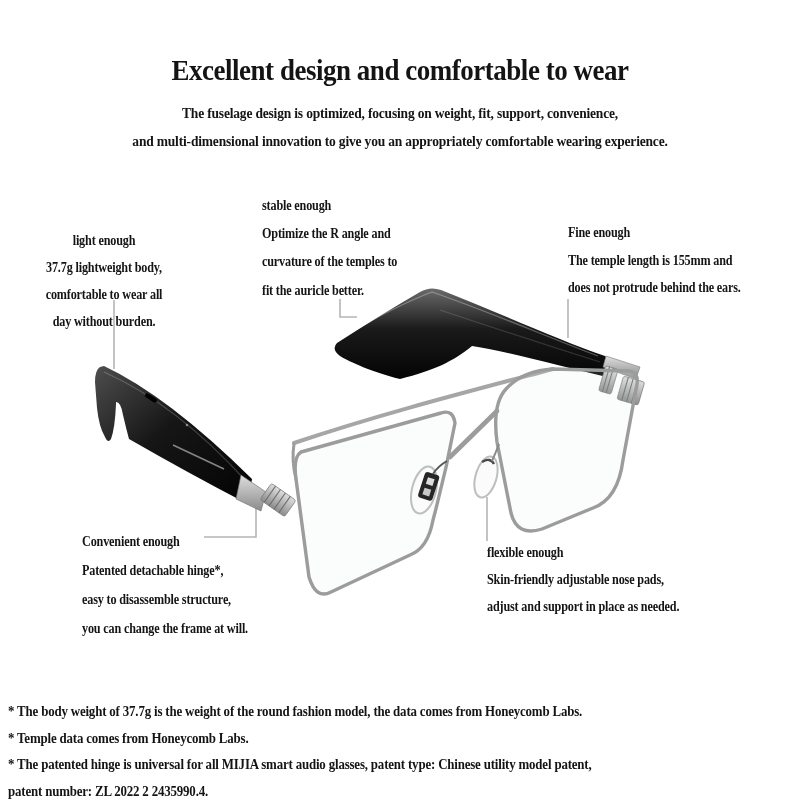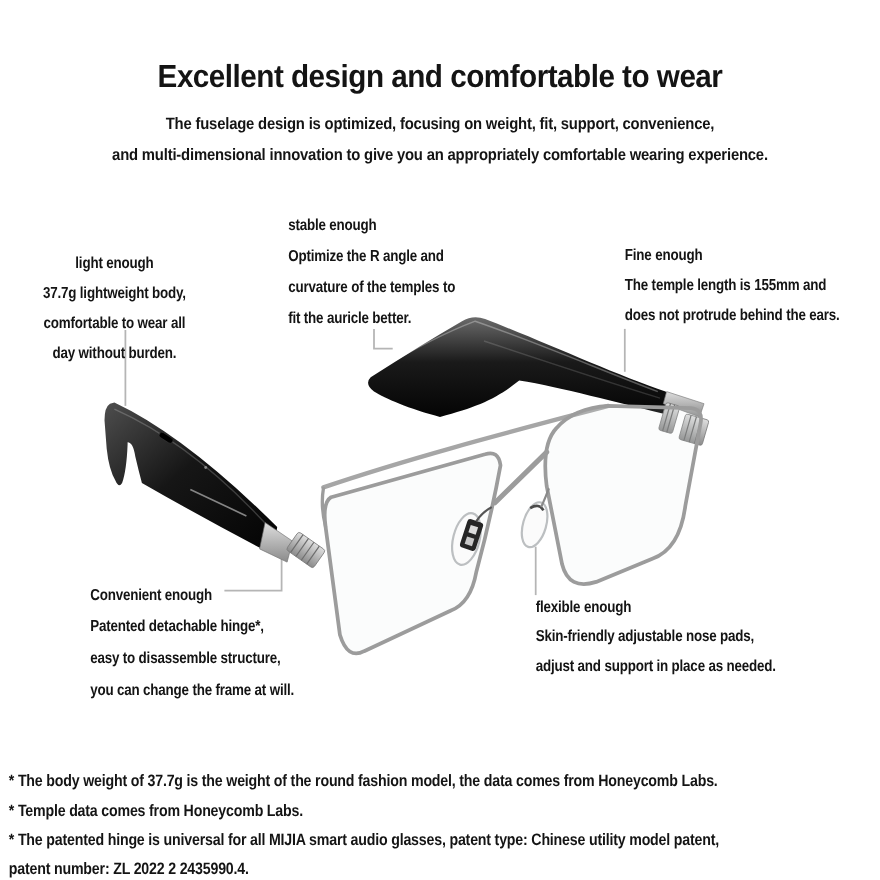--- a/index.html
+++ b/index.html
@@ -1,18 +1,18 @@
 <!DOCTYPE html>
 <html><head>
 <meta charset="utf-8">
 <style>
   html, body { margin:0; padding:0; background:#fff; }
   .stage {
     position:relative; width:800px; height:800px; background:#ffffff;
-    overflow:hidden; font-family:Liberation Sans, sans-serif;
+    overflow:hidden; font-family:Liberation Serif, serif;
     color:#141414;
   }
   .art { position:absolute; left:0; top:0; width:800px; height:800px; }
   .txt { position:absolute; margin:0; font-weight:700; white-space:nowrap; color:#141414; }
   .title {
     left:0; right:0; top:54px; text-align:center;
     font-size:29px; letter-spacing:-0.5px;
     transform:scaleX(0.93); transform-origin:center top;
   }
   .subtitle {

